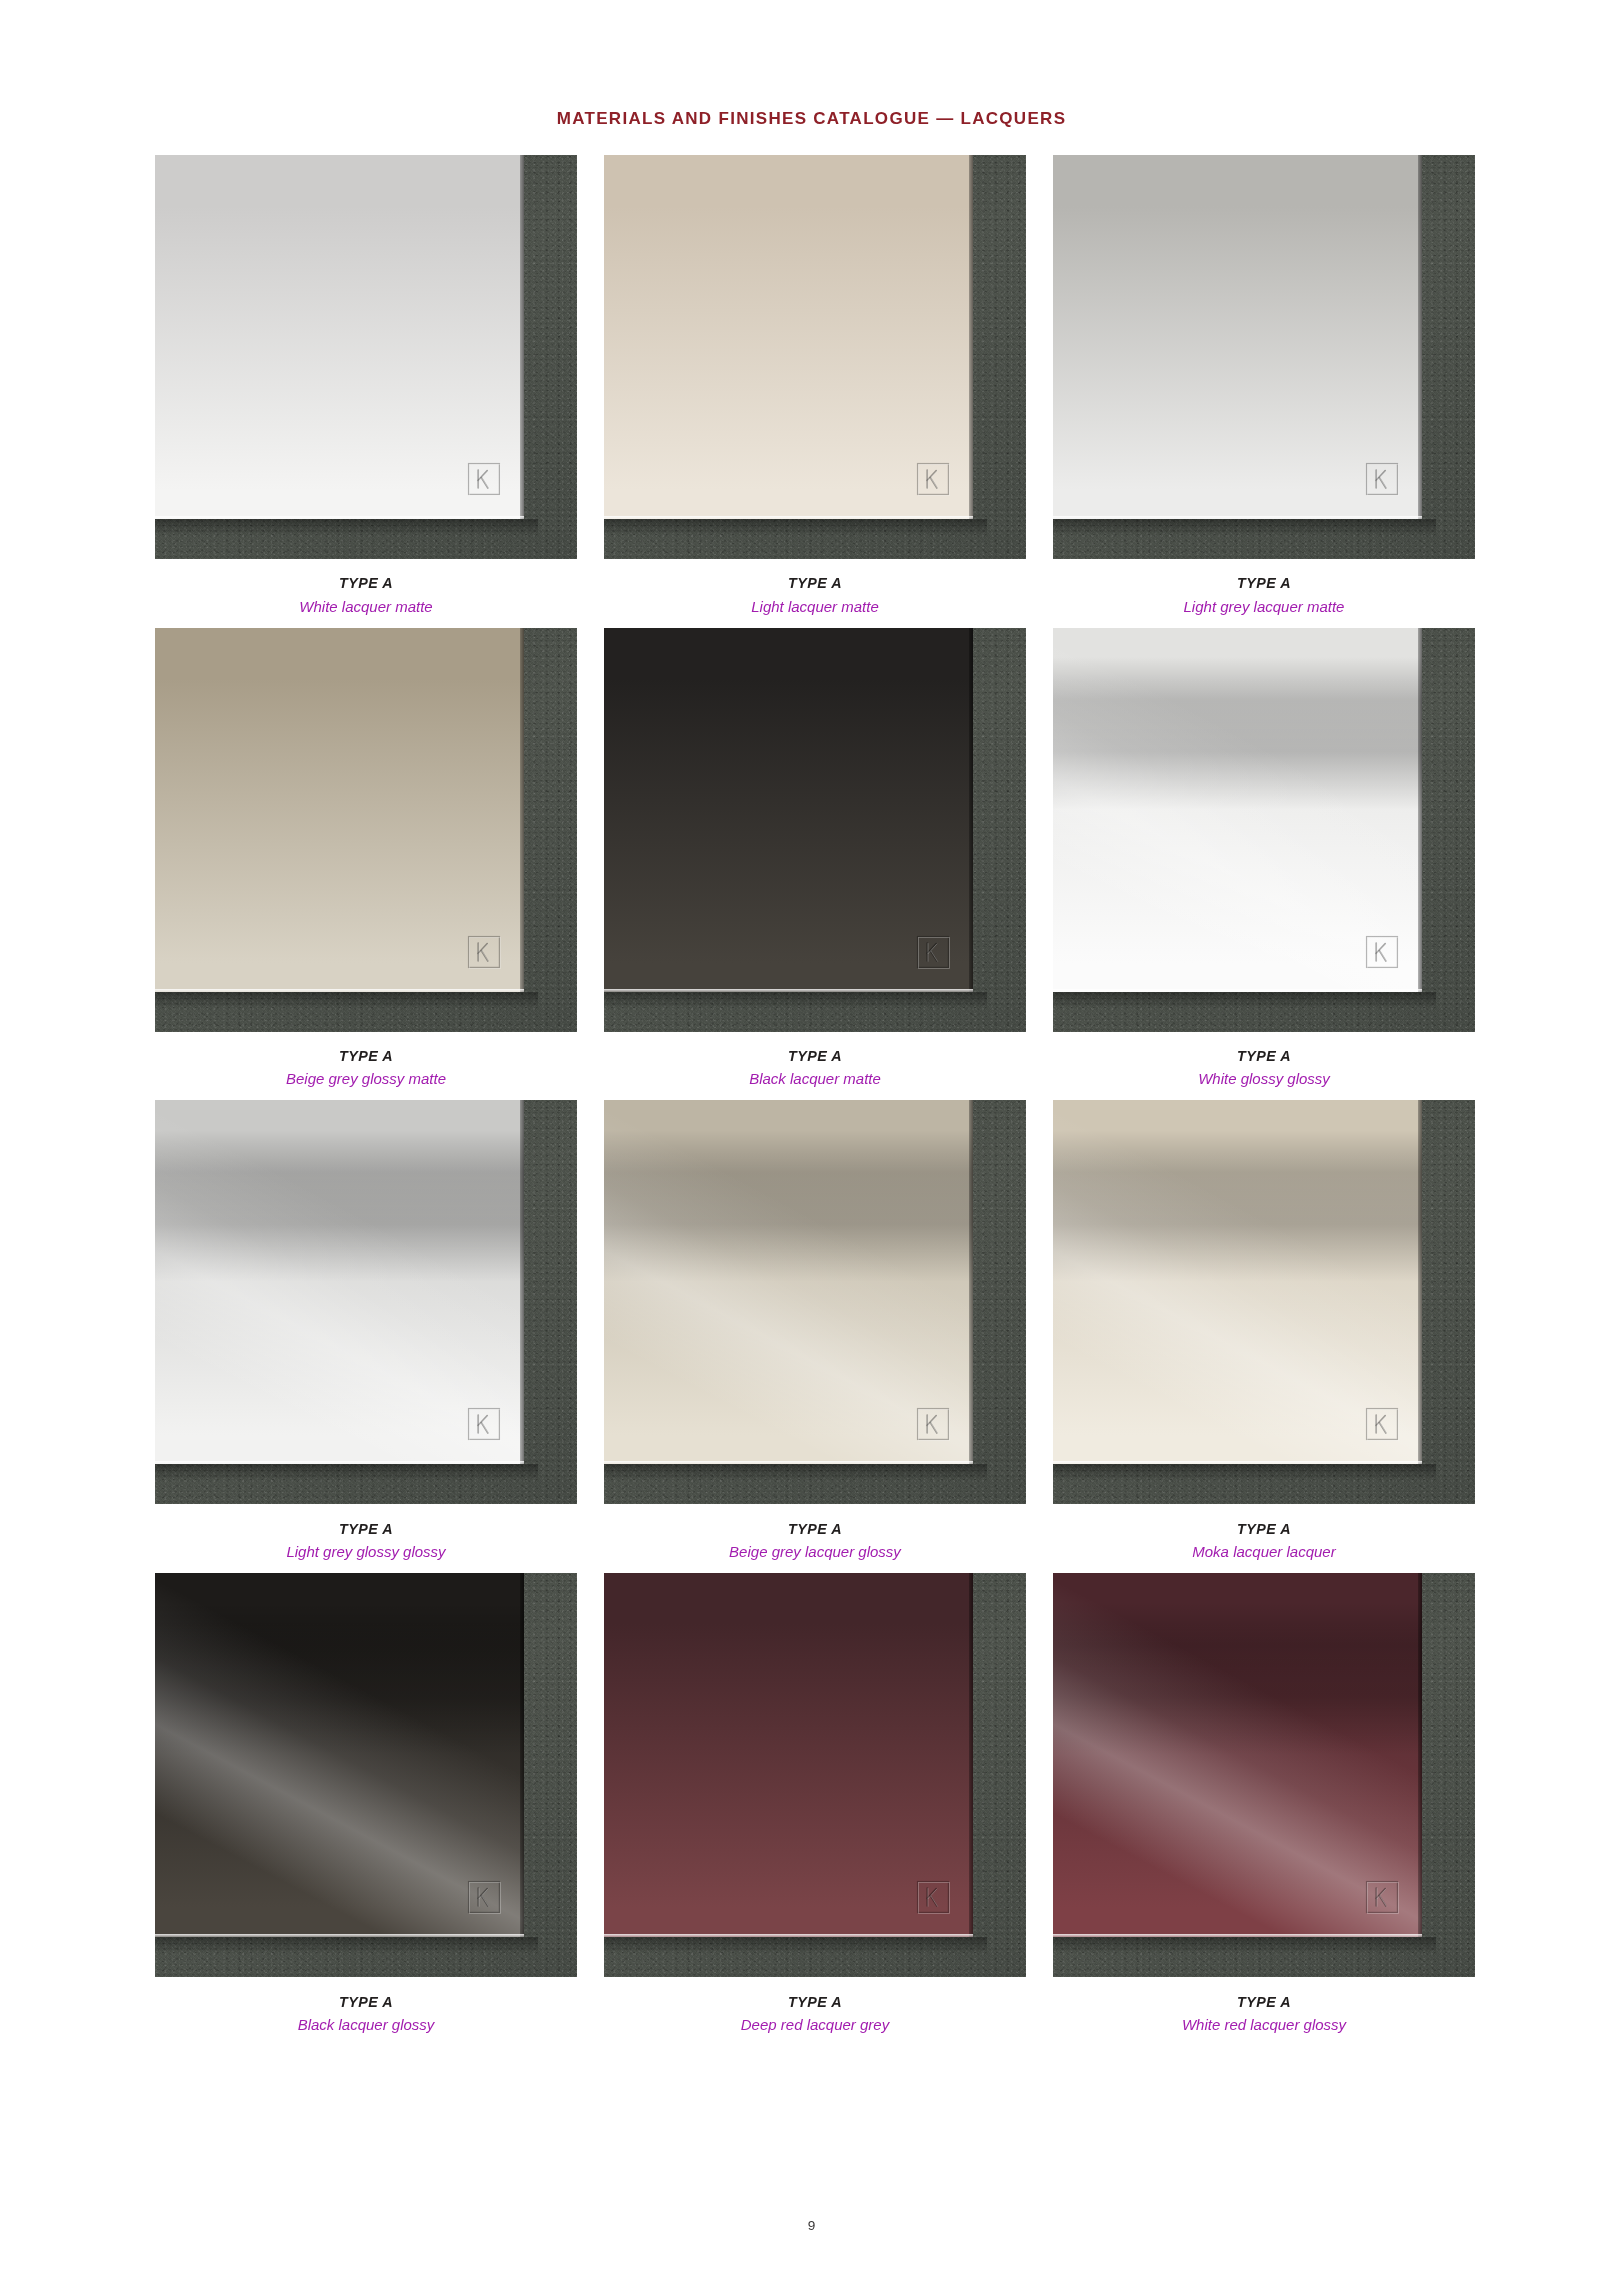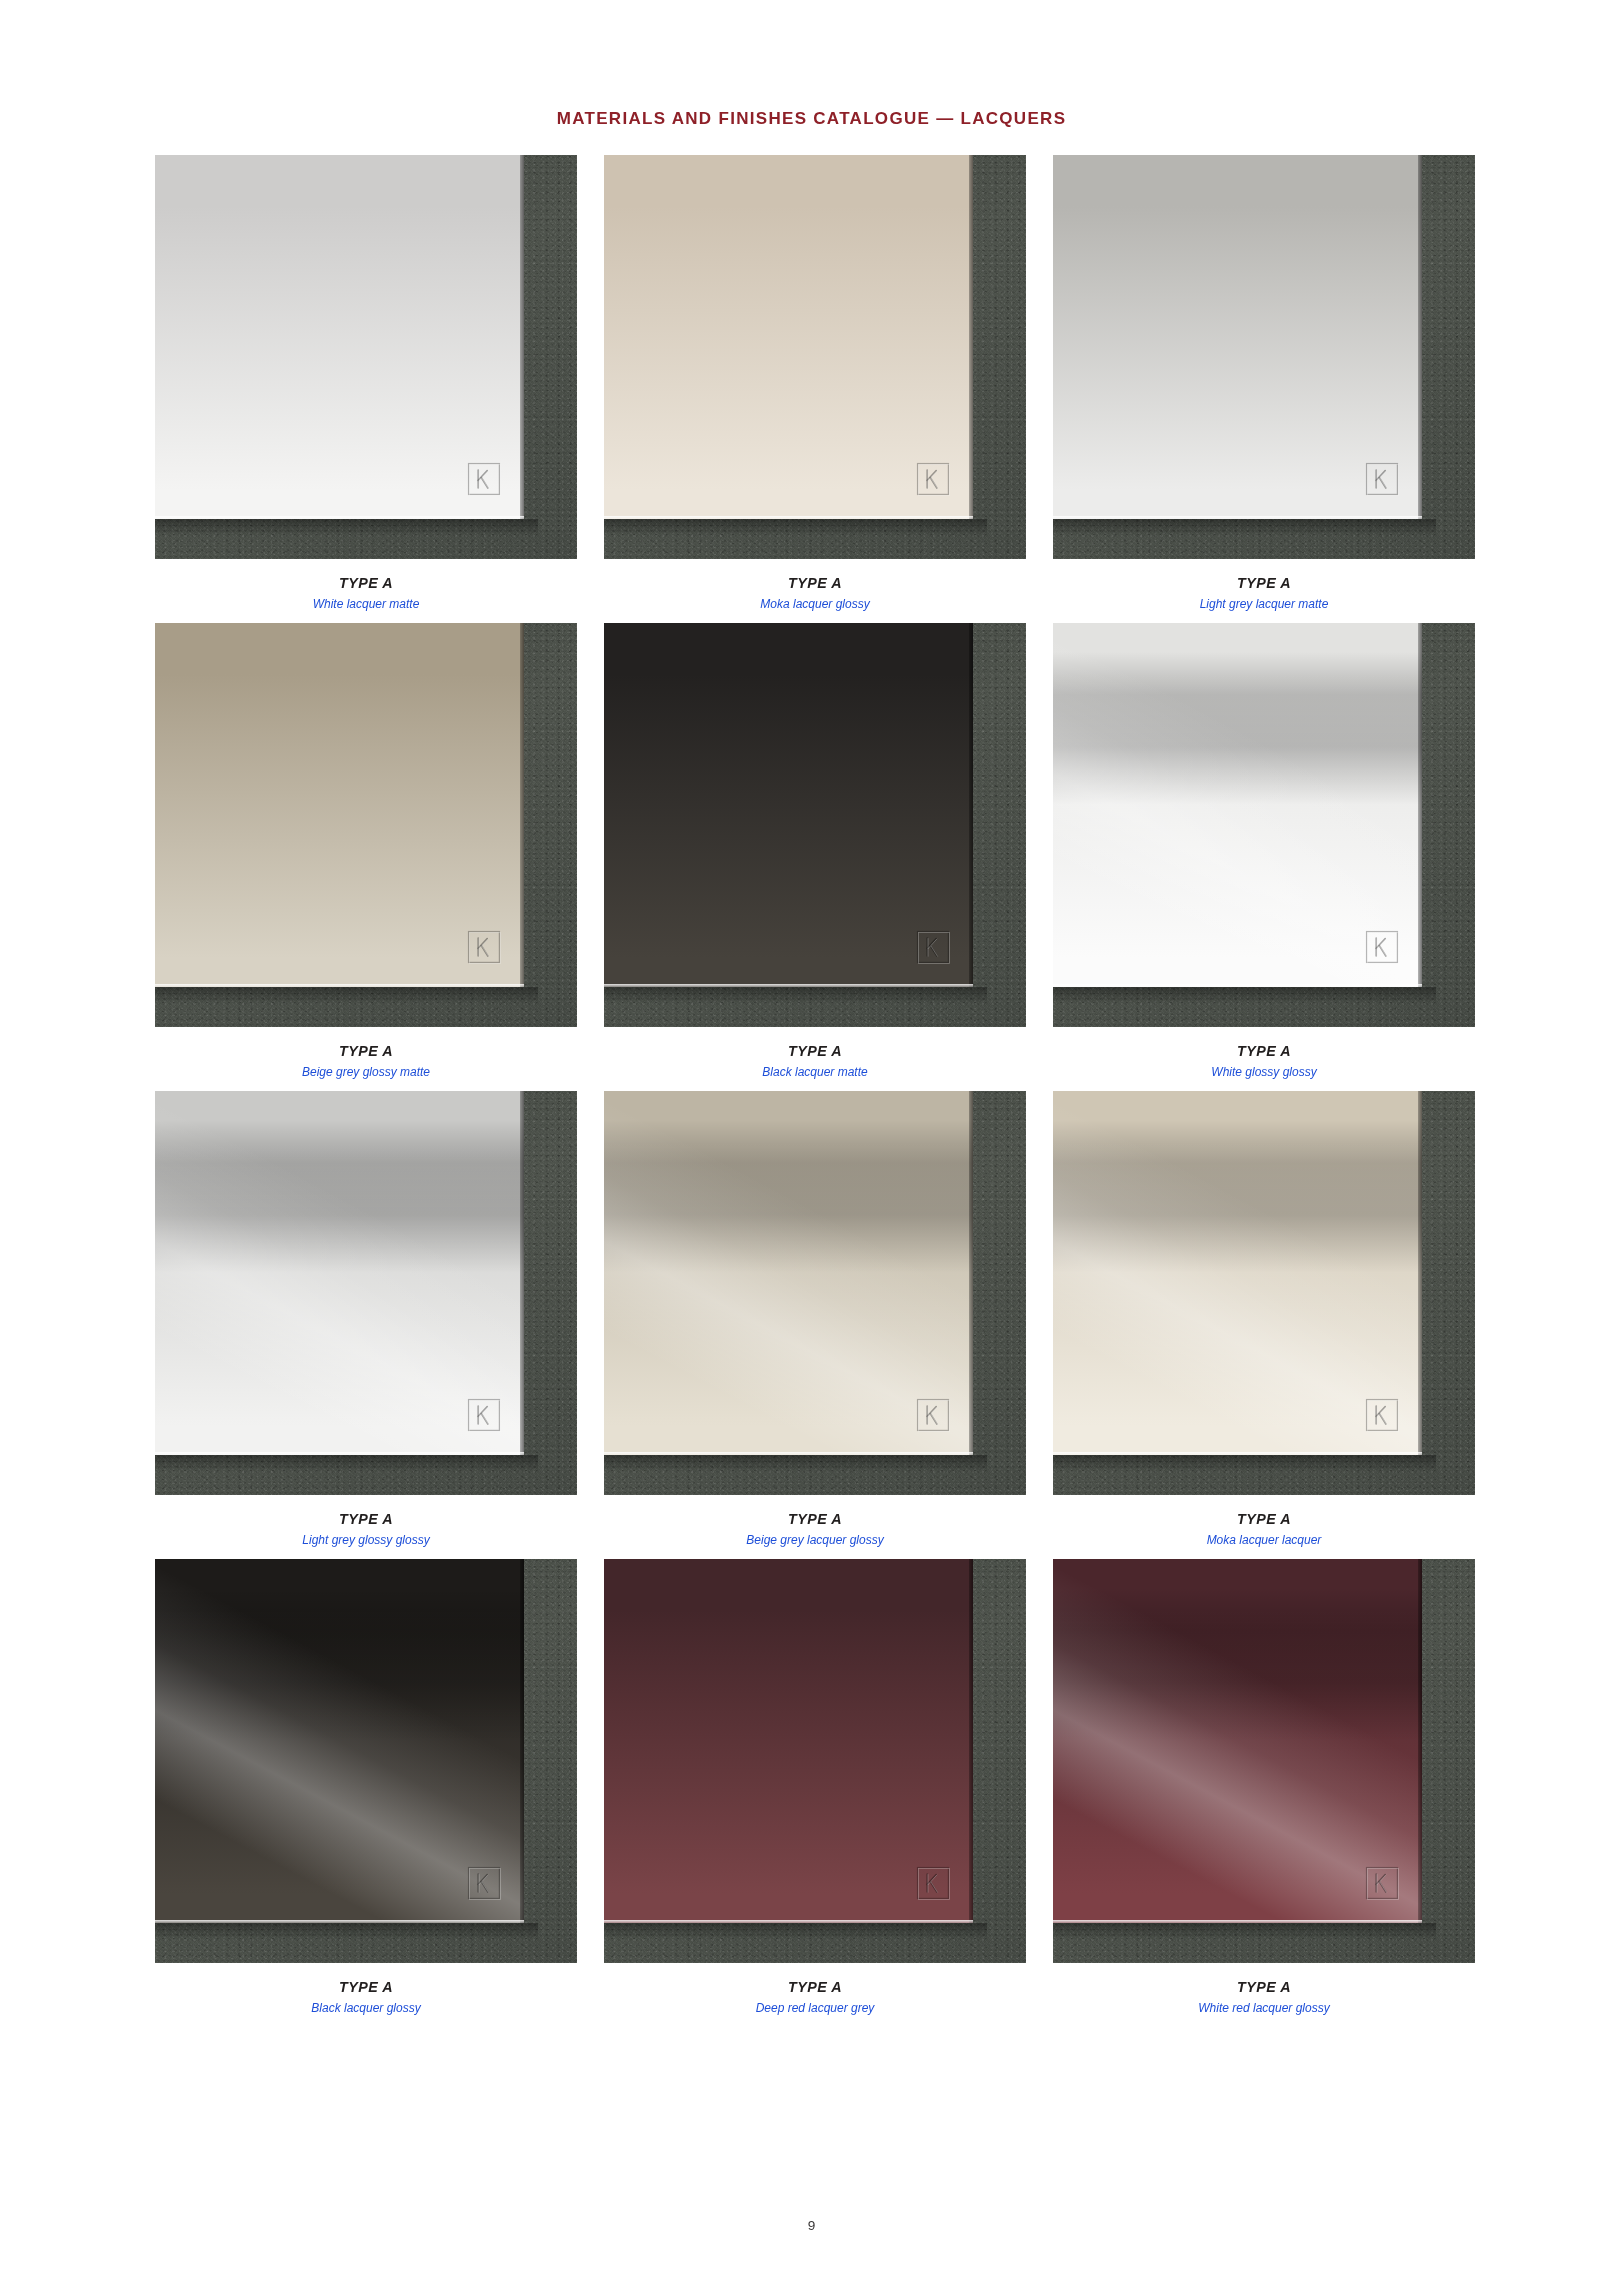--- a/index.html
+++ b/index.html
@@ -162,23 +162,23 @@
     padding-top: 14.3px;
   }
   .caption-type {
     font-size: 14.3px;
     font-weight: 700;
     letter-spacing: 0.5px;
     color: #221f1f;
     line-height: 1.5;
   }
   .caption-name {
-    font-size: 12px;
+    font-size: 15px;
     font-weight: 400;
-    color: #1d4ed8;
+    color: #a21caf;
     line-height: 1.6;
   }
 
   
   .page-number {
     position: absolute;
     bottom: 62px;
     left: 0;
     width: 100%;
     text-align: center;
@@ -250,21 +250,21 @@
       <path d="M20.2 14.8 L20.2 42.4"></path>
       <path d="M20.2 30.6 L34 15.6"></path>
       <path d="M25 26.6 L35 42.4"></path>
     </g>
   </svg>
             </div>
           </div>
         </div>
         <div class="sample-caption">
           <div class="caption-type">TYPE A</div>
-          <div class="caption-name">Moka lacquer glossy</div>
+          <div class="caption-name">Light lacquer matte</div>
         </div>
       </div>
       <div class="sample-cell">
         <div class="sample-photo">
           <div class="leather"></div>
           <div class="panel-shadow"></div>
           <div class="panel" style="width: 369px;">
             <div class="panel-face" style="background: linear-gradient(rgb(182, 181, 177) 0%, rgb(182, 181, 177) 14%, rgb(236, 236, 235) 92%, rgb(236, 236, 235) 100%);"></div>
             <div class="panel-gloss-band" style="background: linear-gradient(rgba(0, 0, 0, 0) 0%, rgba(0, 0, 0, 0.2) 28%, rgba(0, 0, 0, 0.22) 62%, rgba(0, 0, 0, 0) 100%);"></div>
             <div class="panel-gloss-sweep" style="background: linear-gradient(28deg, rgba(255, 255, 255, 0) 22%, rgba(255, 255, 255, 0.3) 38%, rgba(255, 255, 255, 0.1) 50%, rgba(255, 255, 255, 0) 64%);"></div>

